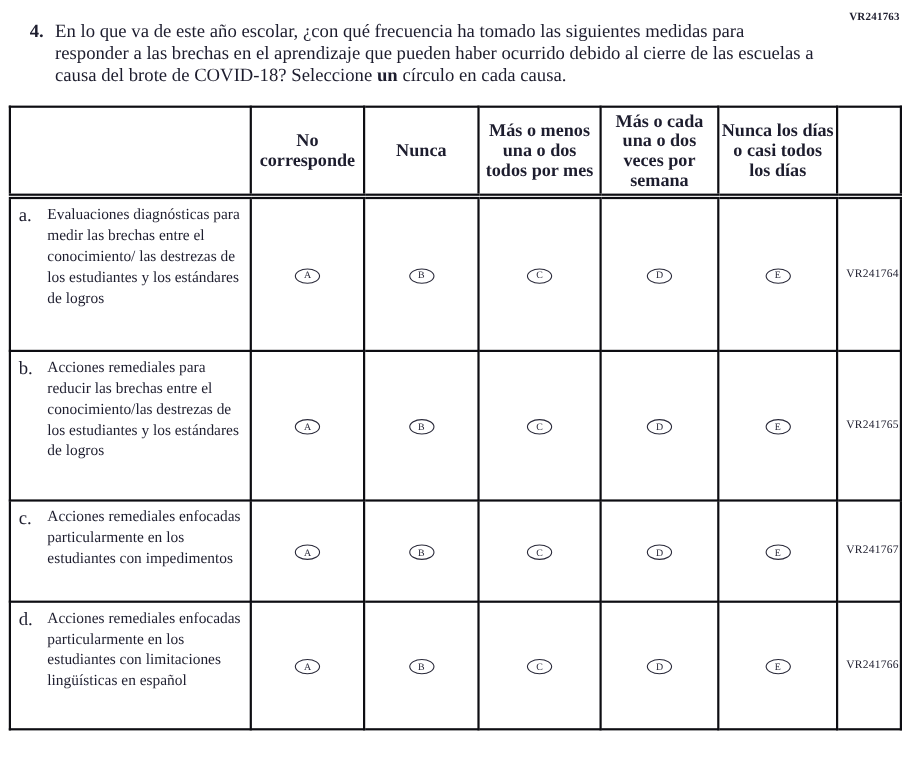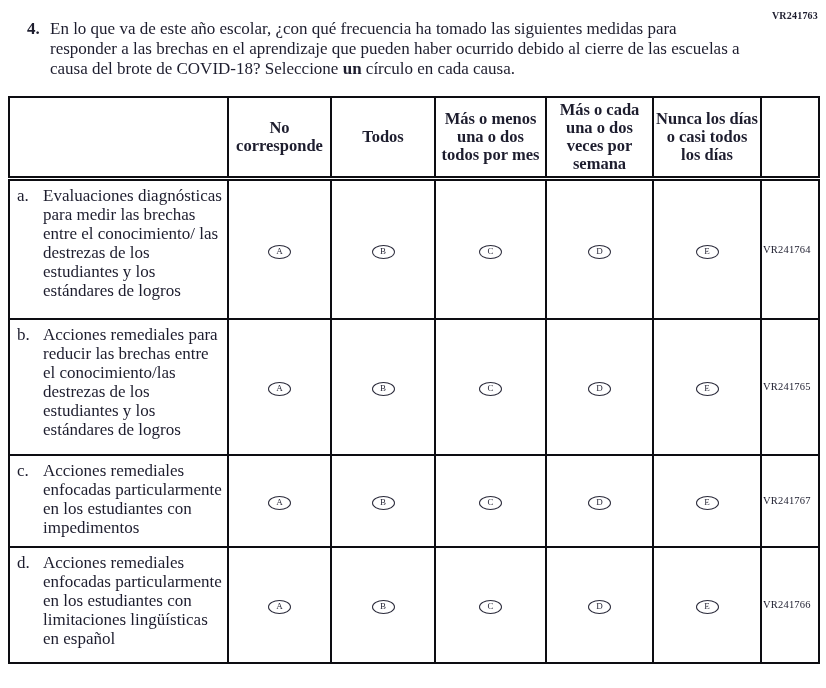--- a/index.html
+++ b/index.html
@@ -71,41 +71,41 @@
   }
   .item-flex { display: flex; }
   .item-letter {
     width: 26px;
     flex: none;
     font-size: 17px;
     line-height: 19px;
   }
   .item-text {
     flex: 1;
-    font-size: 17px;
+    font-size: 14px;
     line-height: 19px;
   }
   td.bubble-cell {
     text-align: center;
     vertical-align: middle;
   }
   .bubble {
     display: inline-flex;
     width: 23px; height: 14px;
     border: 1.5px solid #2a2a3a;
     border-radius: 50%;
     align-items: center;
     justify-content: center;
     font-size: 9px;
     line-height: 1;
     color: #2a2a3a;
     cursor: pointer;
   }
   td.code-cell {
-    text-align: left;
+    text-align: right;
     vertical-align: middle;
     font-size: 10.5px;
     letter-spacing: 0.2px;
     padding: 0 1px;
   }
 </style>
 </head>
 <body>
 
 <div class="top-code">VR241763</div>
@@ -122,21 +122,21 @@
       <col class="c-2">
       <col class="c-3">
       <col class="c-4">
       <col class="c-5">
       <col class="c-code">
   </colgroup>
   <tbody>
     <tr class="header-row">
       <th></th>
       <th>No corresponde</th>
-      <th>Todos</th>
+      <th>Nunca</th>
       <th>Más o menos una o dos todos por mes</th>
       <th>Más o cada una o dos veces por semana</th>
       <th>Nunca los días o casi todos los días</th>
       <th></th>
     </tr>
 
     <tr class="r-a">
       <td class="item-cell">
         <div class="item-flex">
           <span class="item-letter">a.</span>

